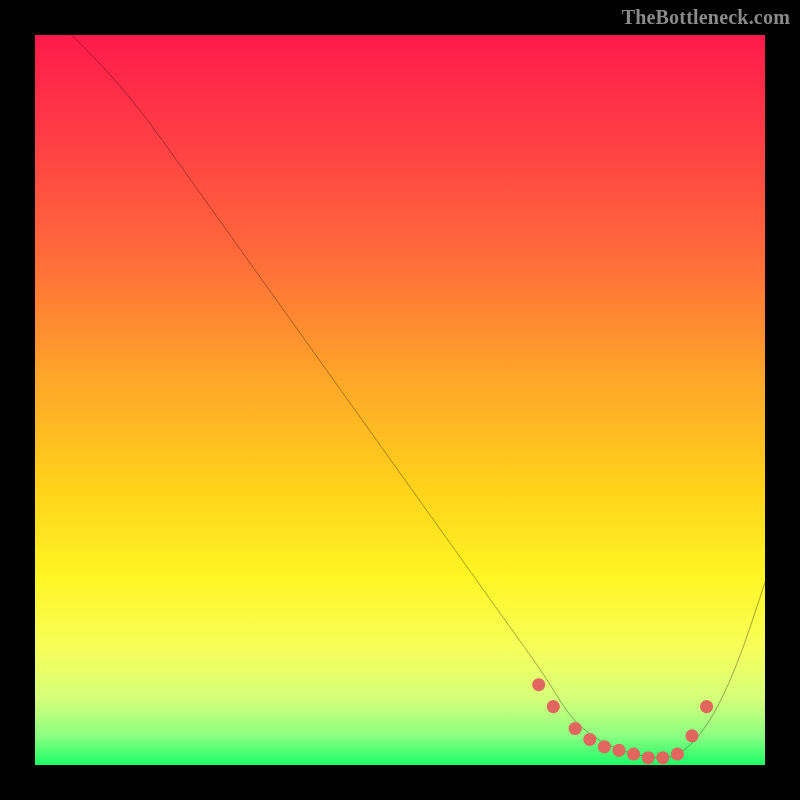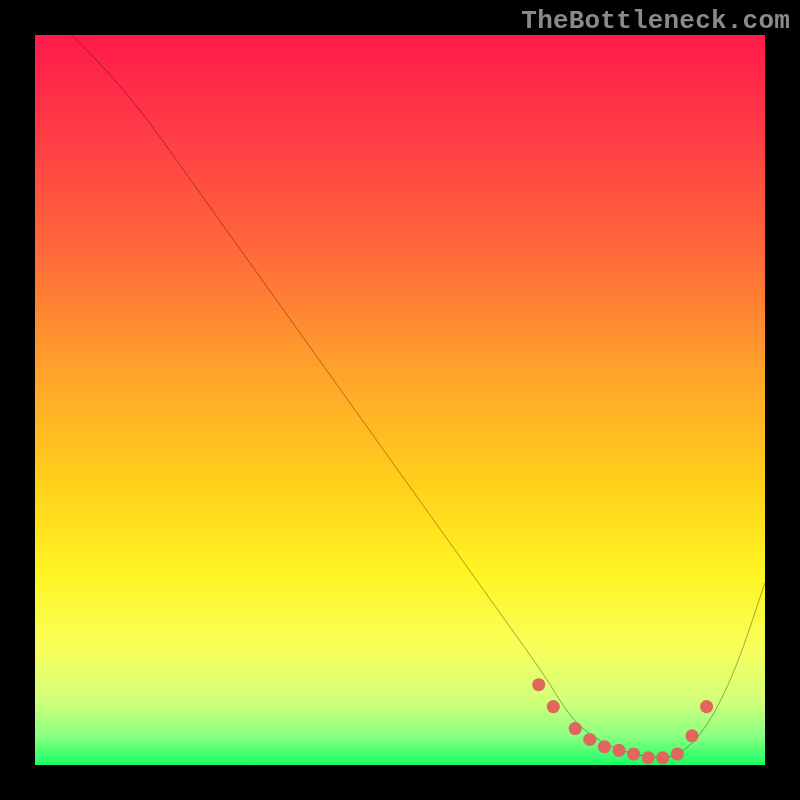--- a/index.html
+++ b/index.html
@@ -23,22 +23,22 @@
     left: 35px;
     top: 35px;
     width: 730px;
     height: 730px;
     
   }
   .attribution {
     position: absolute;
     top: 6px;
     right: 10px;
-    font-family: Liberation Mono, monospace;
-    font-size: 26px;
+    font-family: Liberation Serif, serif;
+    font-size: 20px;
     font-weight: 600;
     color: #8a8a8a;
     letter-spacing: 0.2px;
   }
   svg.curve {
     position: absolute;
     left: 35px;
     top: 35px;
     width: 730px;
     height: 730px;

